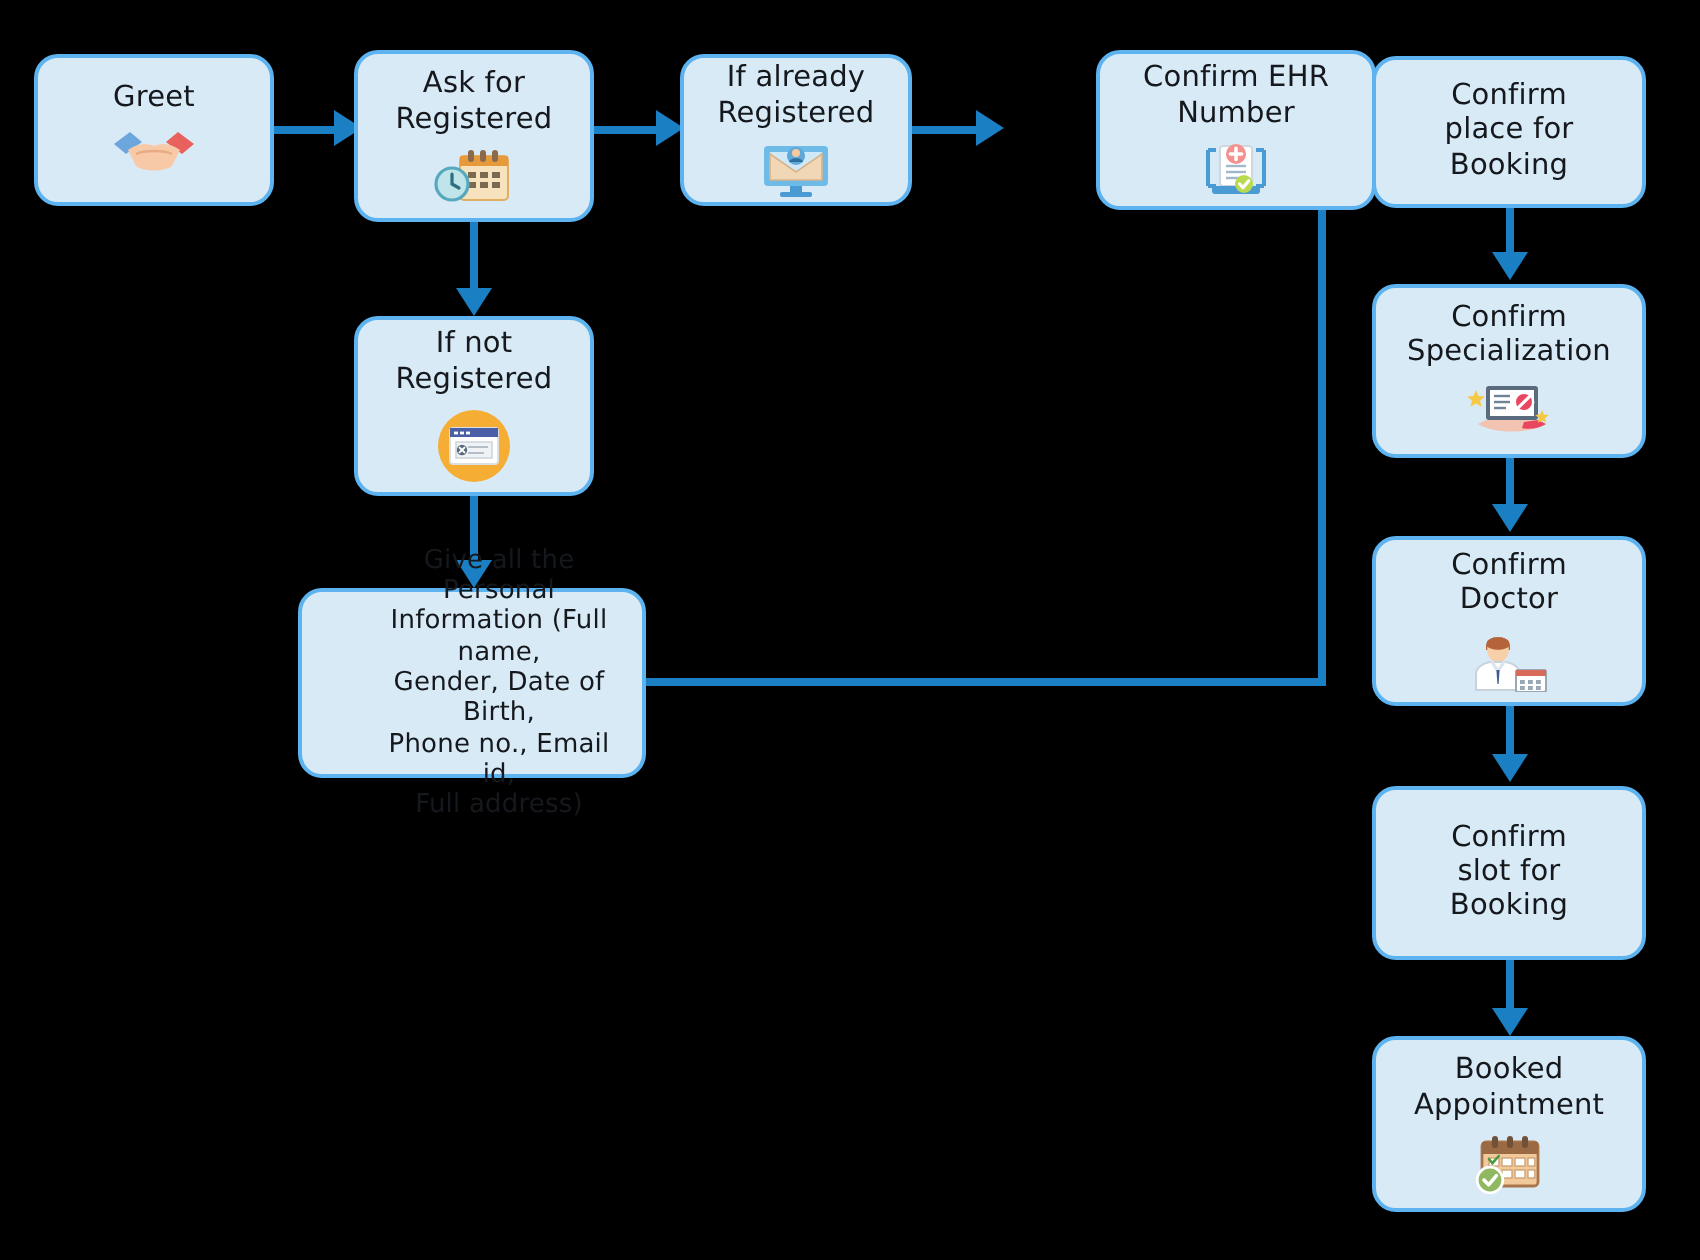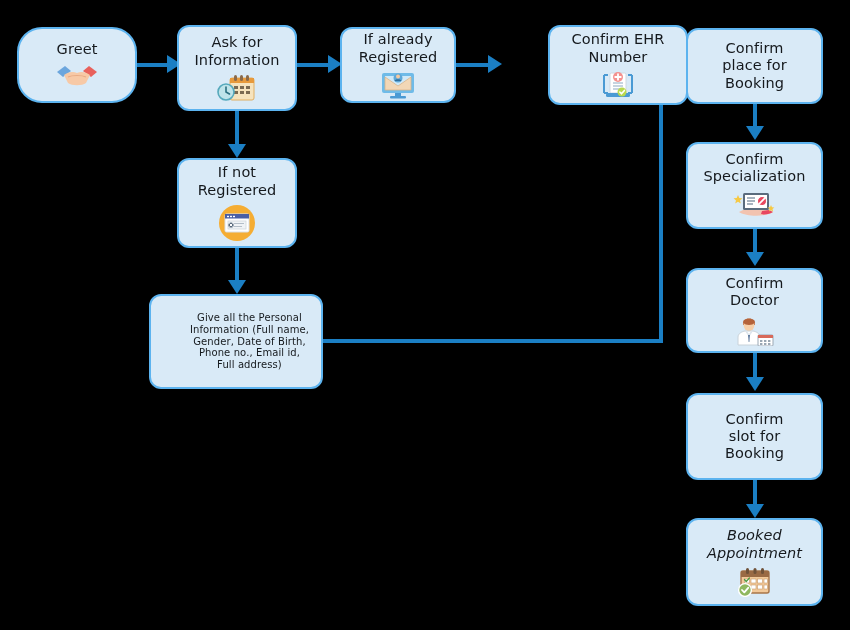--- a/index.html
+++ b/index.html
@@ -29,21 +29,21 @@
     text-align: center;
     line-height: 1.18;
     padding: 6px 8px;
   }
   .node .label {
     font-size: 14.5px;
     letter-spacing: 0.1px;
     white-space: pre-line;
     color: #15191d;
   }
-  .node.small .label { font-size: 10px; margin-left: 27px; }
+  .node.small .label { font-size: 13px; margin-left: 27px; }
   .node .icon {
     margin-top: 5px;
     line-height: 1;
     display: block;
   }
   .node .icon svg { display: block; }
 
   
   .conn {
     position: absolute;
@@ -100,35 +100,35 @@
 
   <div class="conn v" style="left:753px; top:229px; height:25px;"></div>
   <div class="arrow down" style="left:746px; top:252px;"></div>
 
   <div class="conn v" style="left:753px; top:353px; height:26px;"></div>
   <div class="arrow down" style="left:746px; top:377px;"></div>
 
   <div class="conn v" style="left:753px; top:480px; height:26px;"></div>
   <div class="arrow down" style="left:746px; top:504px;"></div>
 
-  <div class="node" style="left:17px; top:27px; width:120px; height:76px;border-radius:25px;">
+  <div class="node" style="left:17px; top:27px; width:120px; height:76px;">
     <div class="label">Greet</div>
     <div class="icon">
       <svg width="44" height="26" viewBox="0 0 44 26">
         <path d="M2 9 L10 3 L16 8 L8 14 Z" fill="#6ca6dd"></path>
         <path d="M42 9 L34 3 L28 8 L36 14 Z" fill="#e8615c"></path>
         <path d="M9 12 C13 9, 18 8, 22 10 C26 8, 31 9, 35 12 L31 20 C27 23, 17 23, 13 20 Z" fill="#f7c9a6"></path>
         <path d="M13 14 C17 12, 27 12, 31 14" stroke="#e8ab85" stroke-width="1.2" fill="none"></path>
       </svg>
     </div>
   </div>
 
   <div class="node" style="left:177px; top:25px; width:120px; height:86px;">
     <div class="label">Ask for
-Information</div>
+Registered</div>
     <div class="icon">
       <svg width="42" height="28" viewBox="0 0 42 28">
         <rect x="14" y="4" width="24" height="22" rx="2" fill="#f6e3bd" stroke="#e0ae63" stroke-width="1"></rect>
         <rect x="14" y="4" width="24" height="5" fill="#e79a3c"></rect>
         <rect x="18" y="1" width="3" height="6" rx="1.5" fill="#8a6a4a"></rect>
         <rect x="24" y="1" width="3" height="6" rx="1.5" fill="#8a6a4a"></rect>
         <rect x="30" y="1" width="3" height="6" rx="1.5" fill="#8a6a4a"></rect>
         <g fill="#7a6a52">
           <rect x="18" y="12" width="4" height="3"></rect>
             <rect x="24" y="12" width="4" height="3"></rect>
@@ -235,21 +235,21 @@
       </svg>
     </div>
   </div>
 
   <div class="node" style="left:686px; top:393px; width:137px; height:87px;">
     <div class="label">Confirm
 slot for
 Booking</div>
   </div>
 
-  <div class="node" style="left:686px; top:518px; width:137px; height:88px;font-style:italic;">
+  <div class="node" style="left:686px; top:518px; width:137px; height:88px;">
     <div class="label">Booked
 Appointment</div>
     <div class="icon">
       <svg width="40" height="30" viewBox="0 0 40 30">
         <rect x="6" y="4" width="28" height="22" rx="2" fill="#f2c99a" stroke="#a8764a" stroke-width="1.4"></rect>
         <rect x="6" y="4" width="28" height="6" fill="#9a6a44"></rect>
         <rect x="11" y="1" width="3" height="6" rx="1.5" fill="#6f5138"></rect>
         <rect x="18.5" y="1" width="3" height="6" rx="1.5" fill="#6f5138"></rect>
         <rect x="26" y="1" width="3" height="6" rx="1.5" fill="#6f5138"></rect>
         <g fill="#ffffff" stroke="#c69a6c" stroke-width="0.6">

